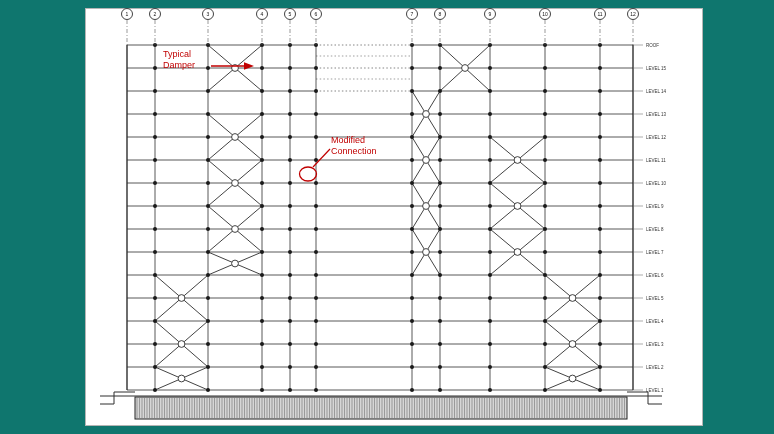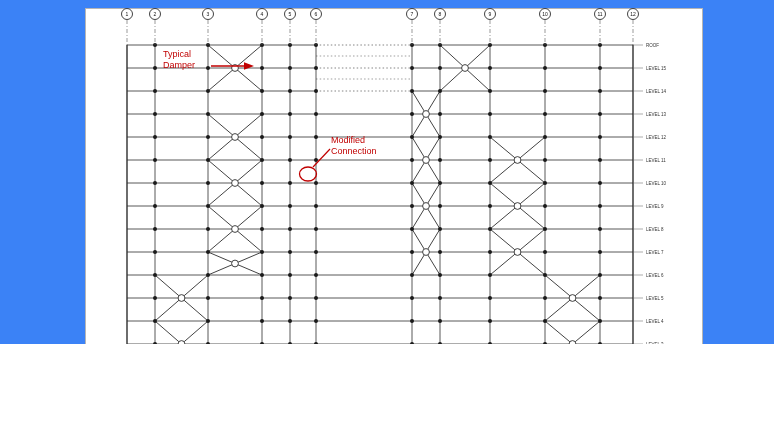--- a/index.html
+++ b/index.html
@@ -1,19 +1,19 @@
 <!DOCTYPE html>
 <html><head>
 <meta charset="utf-8">
 <style>
   html,body{margin:0;padding:0;}
   .canvas{
     position:relative;
-    width:774px;height:344px;
-    background:#3b82f6;
+    width:774px;height:434px;
+    background:#0f766e;
     overflow:hidden;
     font-family:"Liberation Sans", sans-serif;
   }
   .sheet{
     position:absolute;
     left:85px;top:8px;width:618px;height:418px;
     background:#ffffff;
     border:1px solid #b5b5b5;
     box-sizing:border-box;
   }

